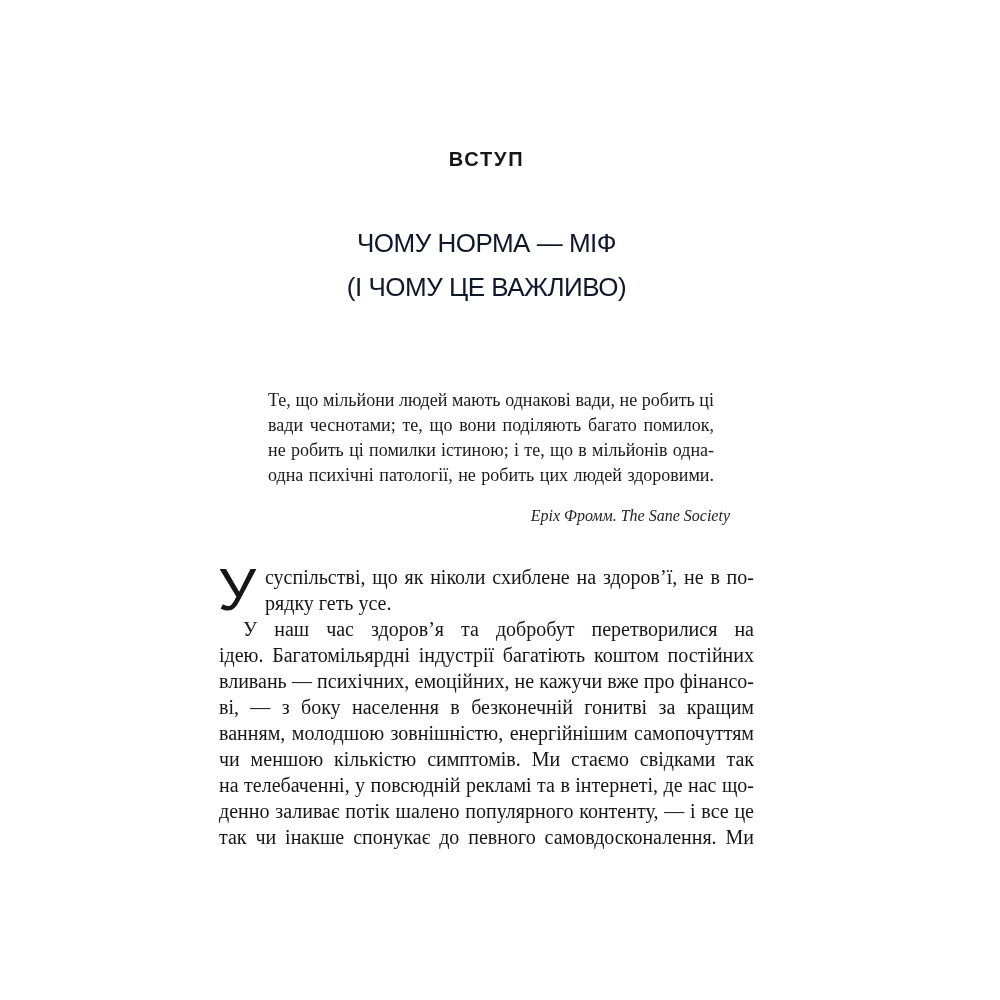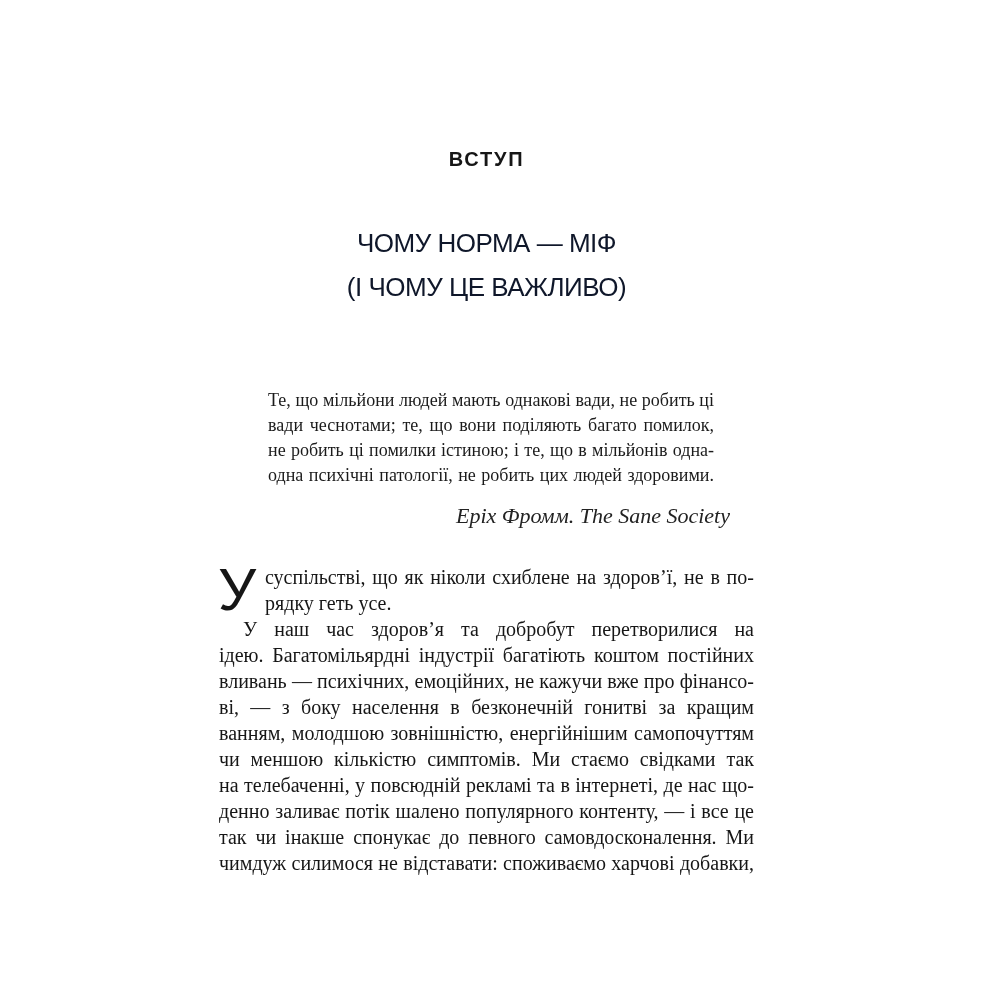--- a/index.html
+++ b/index.html
@@ -54,21 +54,21 @@
     height: 25px;
     overflow: hidden;
   }
   .attribution {
     position: absolute;
     top: 503px;
     left: 268px;
     width: 462px;
     text-align: right;
     font-style: italic;
-    font-size: 22px;
+    font-size: 16px;
     line-height: 25px;
     color: #222222;
   }
   .bodytext {
     position: absolute;
     top: 564px;
     left: 219px;
     width: 535px;
     font-size: 20px;
     line-height: 26px;
@@ -125,17 +125,16 @@
     <div class="para para2">
         <div class="bline">У наш час здоров’я та добробут перетворилися на нав’язливу</div>
         <div class="bline">ідею. Багатомільярдні індустрії багатіють коштом постійних</div>
         <div class="bline">вливань — психічних, емоційних, не кажучи вже про фінансо-</div>
         <div class="bline">ві, — з боку населення в безконечній гонитві за кращим харчу-</div>
         <div class="bline">ванням, молодшою зовнішністю, енергійнішим самопочуттям</div>
         <div class="bline">чи меншою кількістю симптомів. Ми стаємо свідками так званих</div>
         <div class="bline">на телебаченні, у повсюдній рекламі та в інтернеті, де нас що-</div>
         <div class="bline">денно заливає потік шалено популярного контенту, — і все це</div>
         <div class="bline">так чи інакше спонукає до певного самовдосконалення. Ми</div>
-        <div class="bline">чимдуж силимося не відставати: споживаємо харчові добавки,</div>
       </div>
   </div>
 
 </div>
 
 </body></html>

